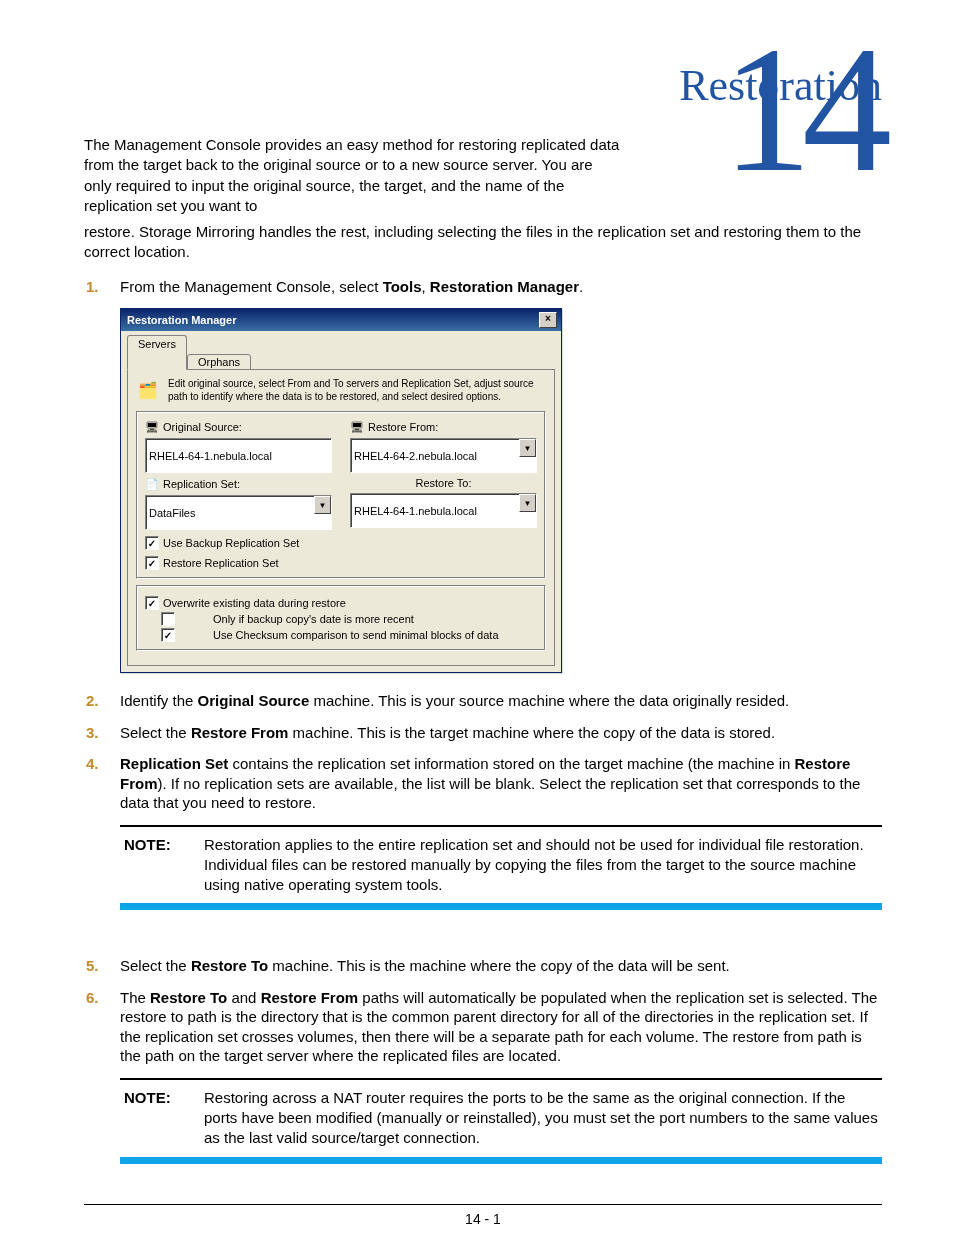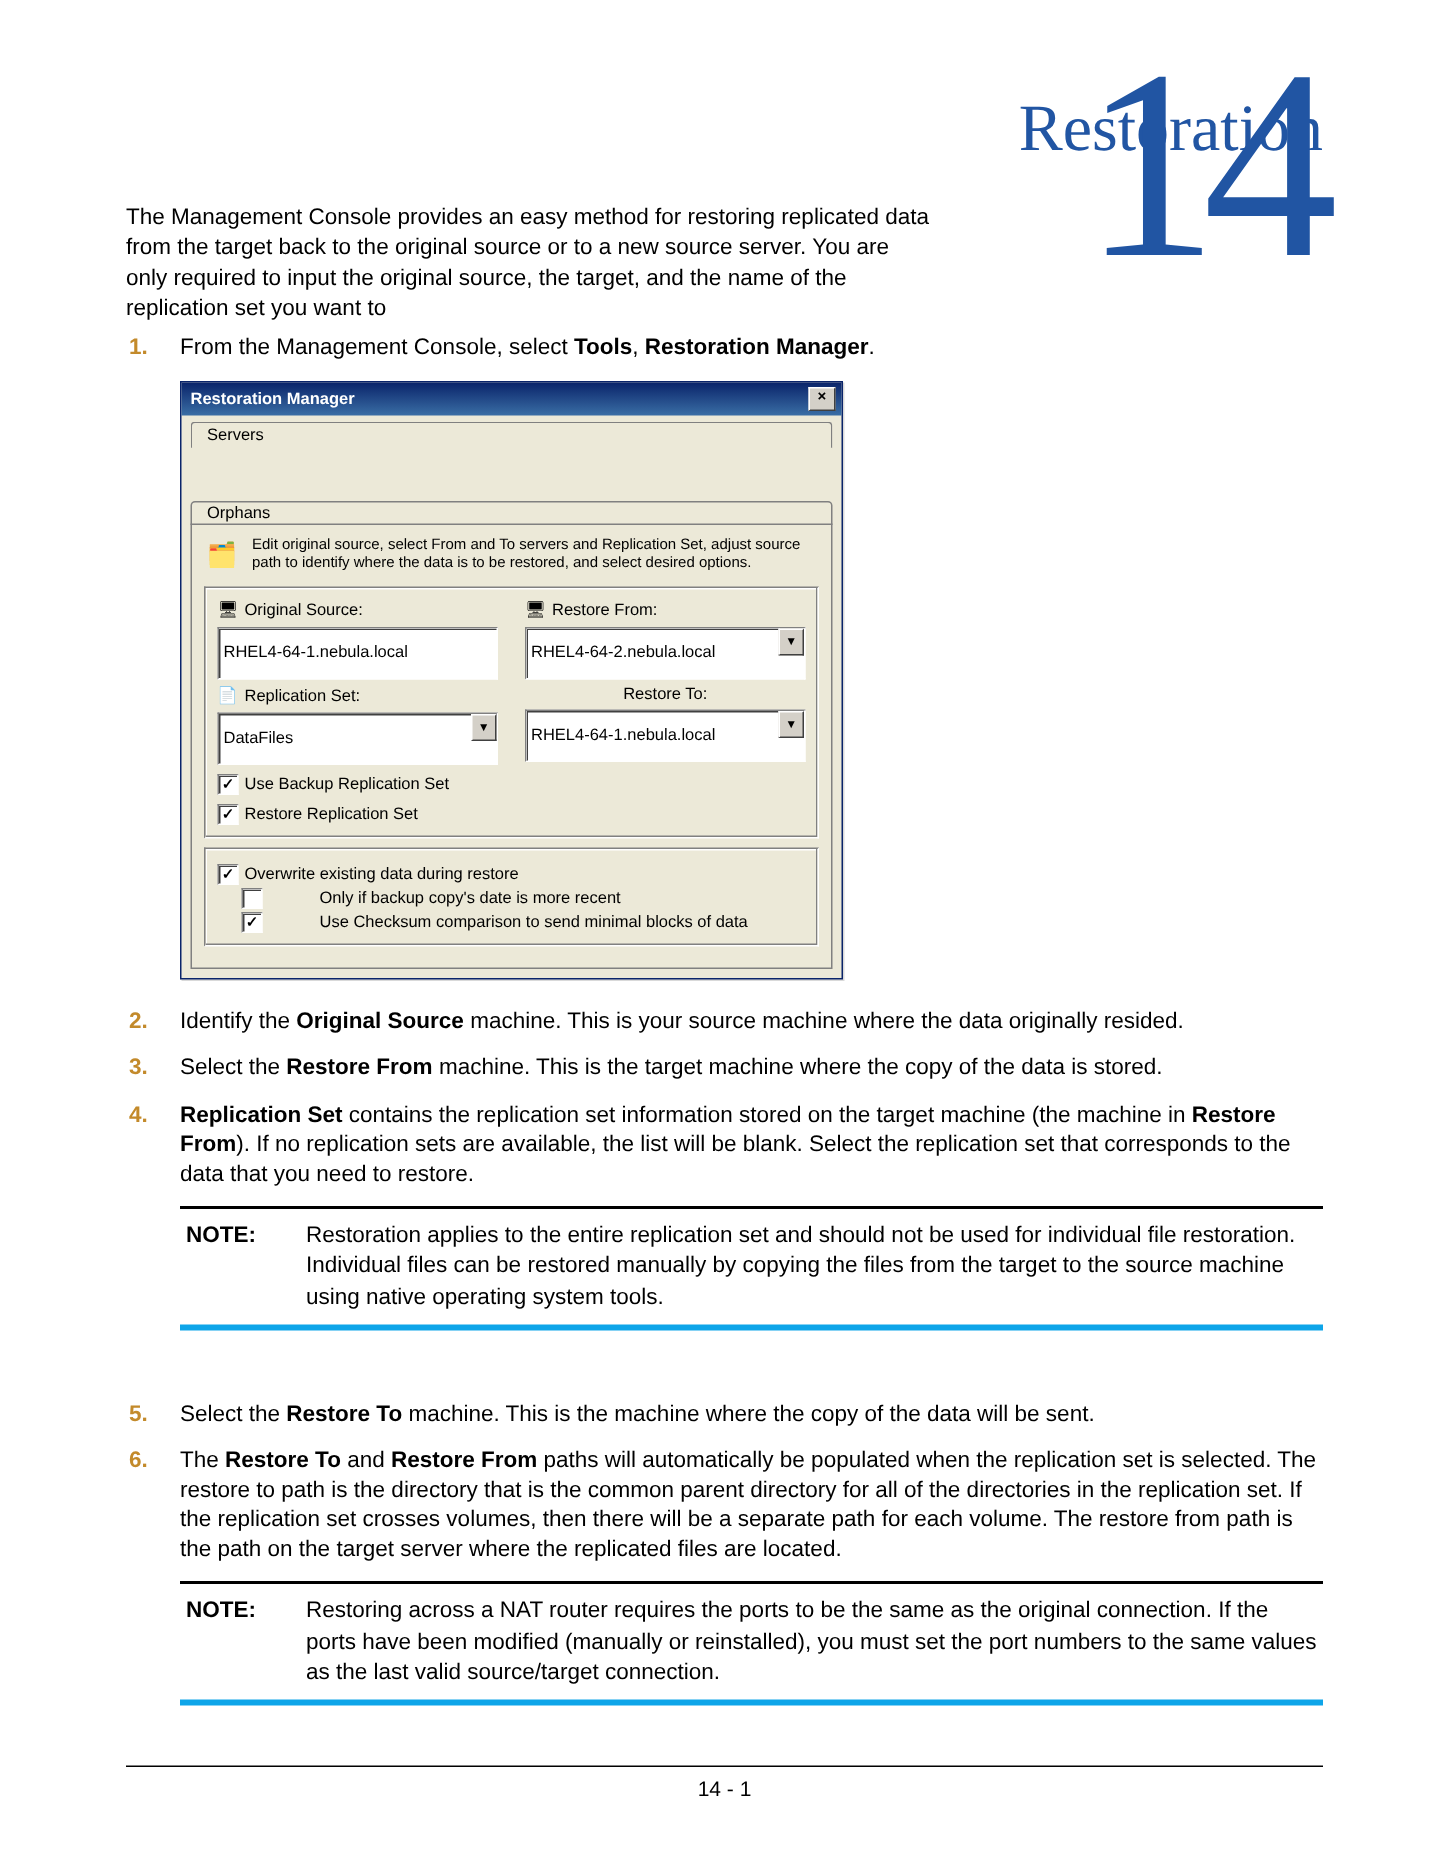--- a/index.html
+++ b/index.html
@@ -60,21 +60,21 @@
     position: absolute;
     left: -26px;
     top: 0;
     color: #c38a2b;
     font-weight: 700;
   }
   .bold { font-weight: 700; }
   .note-block {
     margin: 10px 0 18px 36px;
     border-top: 2px solid #000;
-    border-bottom: 4px solid #0ea5e9;
+    border-bottom: 7px solid #0ea5e9;
     padding: 8px 4px;
     display: flex;
     gap: 20px;
     line-height: 1.35;
   }
   .note-block .note-label { font-weight: 700; min-width: 60px; }
   .note-block .note-text { flex: 1; }
   .page-footer {
     border-top: 1px solid #000;
     margin-top: 40px;
@@ -111,21 +111,21 @@
     border: 1px solid #fff;
     border-right-color: #404040;
     border-bottom-color: #404040;
     color: #000;
     font-weight: 700;
     font-size: 10px;
     line-height: 12px;
     text-align: center;
   }
   .dialog-body { padding: 4px 6px 6px 6px; }
-  .tabs { display: flex; gap: 16px; margin-bottom: -1px; flex-direction: column; }
+  .tabs { display: flex; gap: 0; margin-bottom: -1px; }
   .tab {
     border: 1px solid #808080;
     border-bottom: 1px solid #ece9d8;
     background: #ece9d8;
     padding: 2px 10px;
     border-radius: 3px 3px 0 0;
     position: relative;
     z-index: 2;
   }
   .tab.inactive {
@@ -248,20 +248,21 @@
 </head>
 <body>
 
 <div class="page">
 
   <div class="chapter-number">14</div>
 
   <h1 class="chapter-title">Restoration</h1>
 
   <p class="intro">The Management Console provides an easy method for restoring replicated data from the target back to the original source or to a new source server. You are only required to input the original source, the target, and the name of the replication set you want to</p>
+  <p class="intro-wide">restore. Storage Mirroring handles the rest, including selecting the files in the replication set and restoring them to the correct location.</p>
 
   <ol class="steps">
     <li>
       <span>From the Management Console, select </span><span class="bold">Tools</span><span>, </span><span class="bold">Restoration Manager</span><span>.</span>
     </li>
   </ol>
 
   <div class="dialog-figure">
     <div class="dialog">
       <div class="titlebar">

